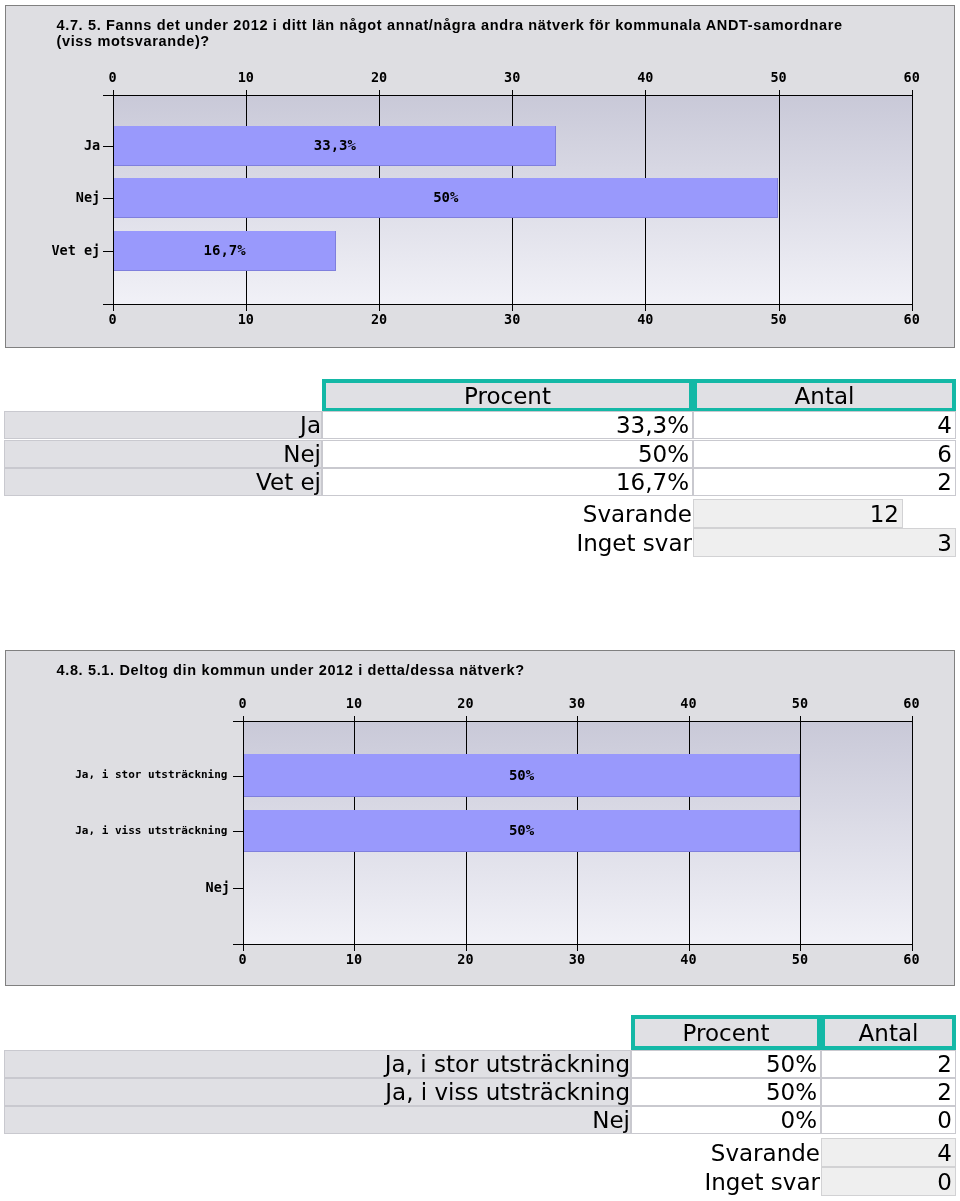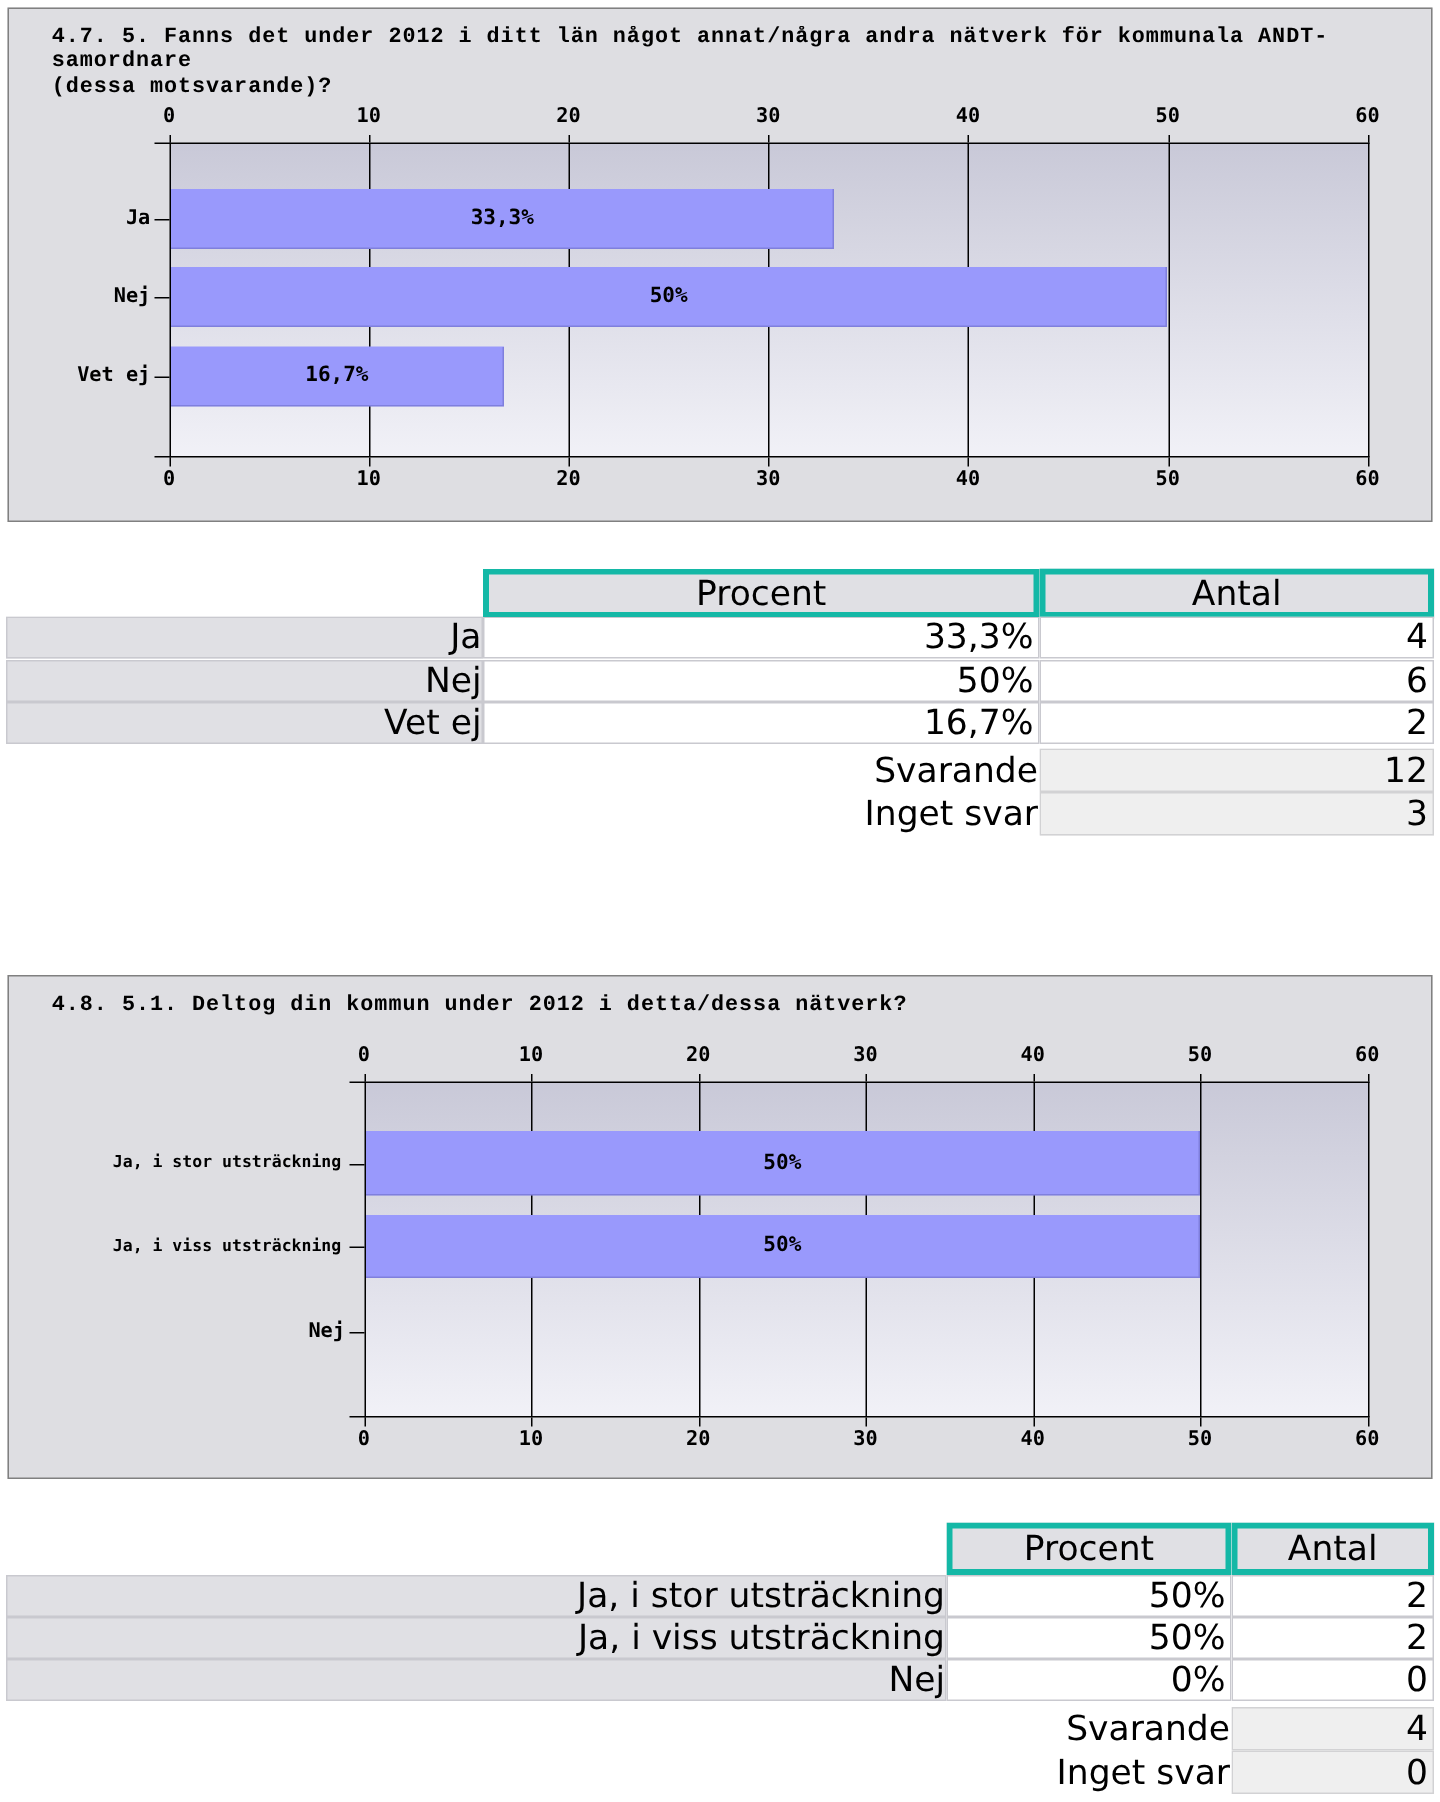--- a/index.html
+++ b/index.html
@@ -1,22 +1,22 @@
 <!DOCTYPE html>
 <html><head>
 <meta charset="utf-8">
 <style>
   html,body{margin:0;padding:0;background:#ffffff;}
   body{width:960px;height:1201px;position:relative;overflow:hidden;
        font-family:"DejaVu Sans",sans-serif;
        -webkit-font-smoothing:antialiased;}
   .panel{position:absolute;border:1px solid #808080;background:#dedee2;box-sizing:border-box;}
-  .ctitle{position:absolute;font-family:Liberation Mono, monospace;
+  .ctitle{position:absolute;font-family:Liberation Sans, sans-serif;
           font-weight:bold;font-size:14.5px;letter-spacing:0.65px;color:#000;line-height:16.4px;
-          transform:translateZ(0);}
+          transform:translateZ(0);margin-left:22px;}
   .plotbg{position:absolute;background:linear-gradient(180deg,#c9c9d8 0%,#f1f1f7 100%);}
   .hline{position:absolute;background:#000;height:1px;}
   .vline{position:absolute;background:#000;width:1px;}
   .grid{position:absolute;background:#000;width:1px;}
   .bar{position:absolute;background:#9999fc;box-shadow:inset -1px -1px 0 rgba(70,70,150,0.30);}
   .mono{position:absolute;font-family:"DejaVu Sans Mono",monospace;font-weight:bold;color:#000;white-space:nowrap;transform:translateZ(0);}
   .tcell{position:absolute;box-sizing:border-box;font-size:23px;color:#000;white-space:nowrap;
          display:flex;align-items:center;justify-content:flex-end;will-change:transform;transform:translate3d(0,0,0);}
   .thead{background:#e0e0e4;border:4px solid #14b8a6;justify-content:center;}
   .trowlabel{background:#e0e0e4;border:1px solid #c9c9cf;padding-right:0px;}
@@ -24,21 +24,21 @@
   .tsum{background:#efefef;border:1px solid #d2d2d4;padding-right:3px;}
   .tsumlabel{background:#ffffff;padding-right:1px;}
 </style>
 </head>
 <body>
 
 <div id="root">
     <div class="panel" style="left: 5px; top: 5px; width: 950px; height: 343px;">
       <div class="ctitle" style="left: 28.5px; top: 11px;">
         <div>4.7. 5. Fanns det under 2012 i ditt län något annat/några andra nätverk för kommunala ANDT-samordnare</div>
-        <div>(dessa motsvarande)?</div>
+        <div>(viss motsvarande)?</div>
       </div>
       <div class="plotbg" style="left: 107.7px; top: 90px; width: 798px; height: 207.5px;"></div>
       <div class="grid" style="left: 240px; top: 90px; height: 207.5px;"></div>
       <div class="grid" style="left: 373px; top: 90px; height: 207.5px;"></div>
       <div class="grid" style="left: 506px; top: 90px; height: 207.5px;"></div>
       <div class="grid" style="left: 639px; top: 90px; height: 207.5px;"></div>
       <div class="grid" style="left: 773px; top: 90px; height: 207.5px;"></div>
       <div class="hline" style="left: 96.7px; top: 89px; width: 810px;"></div>
       <div class="hline" style="left: 96.7px; top: 297.5px; width: 810px;"></div>
       <div class="vline" style="left: 106.7px; top: 89px; height: 209.5px;"></div>
@@ -90,21 +90,21 @@
       <div class="tcell trowlabel" style="left: 4px; top: 411.4px; width: 318px; height: 28.45px;">Ja</div>
       <div class="tcell tval" style="left: 322px; top: 411.4px; width: 371px; height: 28.45px;">33,3%</div>
       <div class="tcell tval" style="left: 693px; top: 411.4px; width: 263px; height: 28.45px;">4</div>
       <div class="tcell trowlabel" style="left: 4px; top: 439.85px; width: 318px; height: 28.45px;">Nej</div>
       <div class="tcell tval" style="left: 322px; top: 439.85px; width: 371px; height: 28.45px;">50%</div>
       <div class="tcell tval" style="left: 693px; top: 439.85px; width: 263px; height: 28.45px;">6</div>
       <div class="tcell trowlabel" style="left: 4px; top: 468.3px; width: 318px; height: 28.45px;">Vet ej</div>
       <div class="tcell tval" style="left: 322px; top: 468.3px; width: 371px; height: 28.45px;">16,7%</div>
       <div class="tcell tval" style="left: 693px; top: 468.3px; width: 263px; height: 28.45px;">2</div>
       <div class="tcell tsumlabel" style="left: 0px; top: 498.6px; width: 693px; height: 29.4px;">Svarande</div>
-      <div class="tcell tsum" style="left: 693px; top: 498.6px; width: 263px; height: 29.4px;">12</div>
+      <div class="tcell tsum" style="left: 693px; top: 498.6px; width: 210px; height: 29.4px;">12</div>
       <div class="tcell tsumlabel" style="left: 0px; top: 528px; width: 693px; height: 29.4px;">Inget svar</div>
       <div class="tcell tsum" style="left: 693px; top: 528px; width: 263px; height: 29.4px;">3</div>
     </div>
     <div class="panel" style="left: 5px; top: 650px; width: 950px; height: 336px;">
       <div class="ctitle" style="left: 28.5px; top: 11px;">
         <div>4.8. 5.1. Deltog din kommun under 2012 i detta/dessa nätverk?</div>
       </div>
       <div class="plotbg" style="left: 237.5px; top: 71px; width: 668px; height: 221.5px;"></div>
       <div class="grid" style="left: 348px; top: 71px; height: 221.5px;"></div>
       <div class="grid" style="left: 460px; top: 71px; height: 221.5px;"></div>

